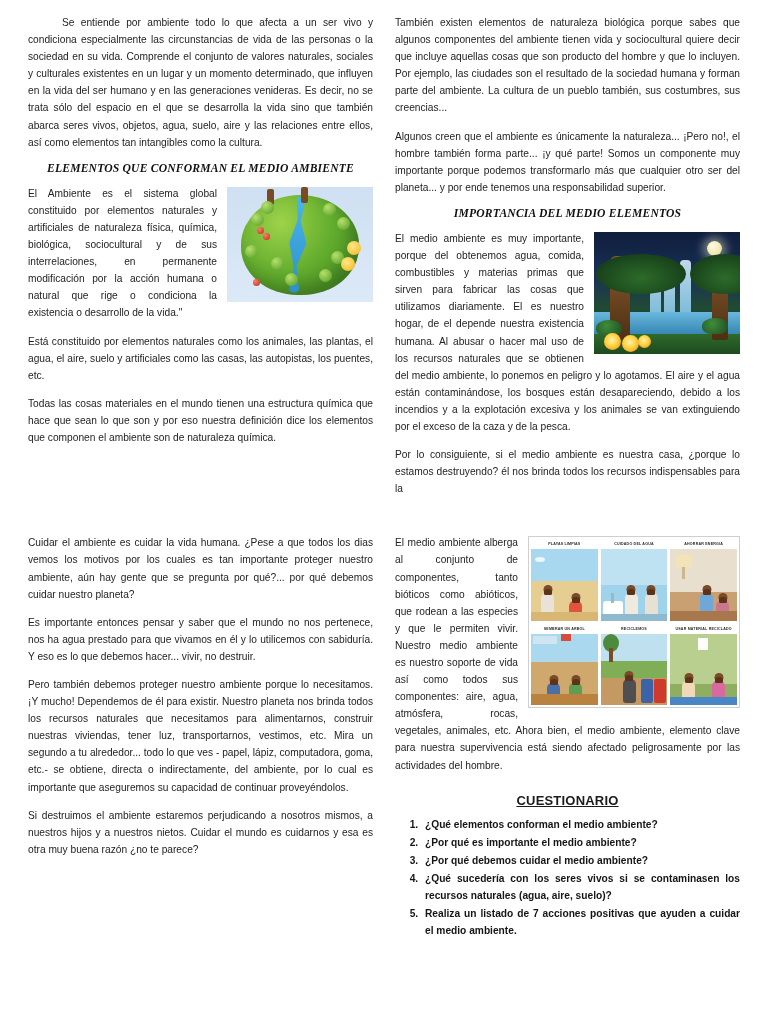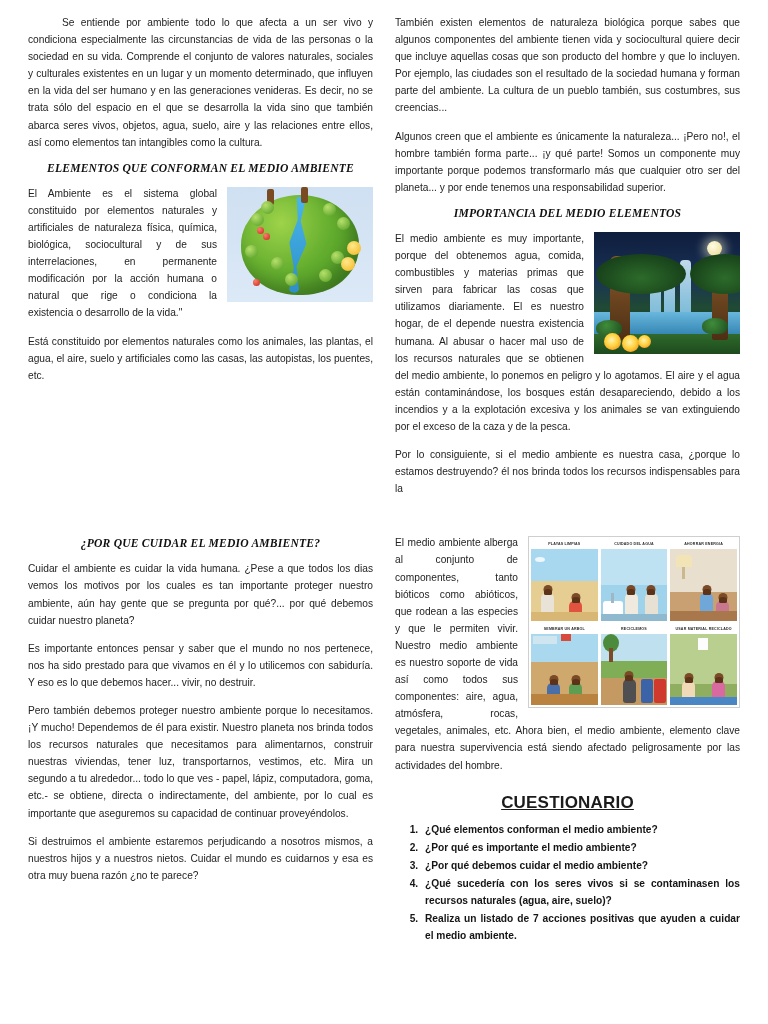--- a/index.html
+++ b/index.html
@@ -176,21 +176,21 @@
   .fig::after {
     content:""; position:absolute; left:50%; top:-4px; transform:translateX(-50%);
     width:8px; height:6px; border-radius:50% 50% 20% 20%; background:#5c3318;
   }
   .obj { position:absolute; }
 
   
   .quiz-title {
     text-align: center;
     font-weight: bold;
-    font-size: 17px;
+    font-size: 13px;
     text-decoration: underline;
     margin: 10px 0 8px 0;
     letter-spacing: .2px;
   }
   ol.quiz {
     margin: 0; padding-left: 26px;
     font-size: 10.2px; font-weight: bold; line-height: 17px;
     color: #151515;
   }
   ol.quiz li { margin-bottom: 1px; text-align: justify; padding-left: 4px; }
@@ -232,20 +232,21 @@
         <div class="sun" style="left:114px; top:70px;"></div>
         <div class="sun" style="left:120px; top:54px;"></div>
       </div>
 
       <p class="para">El Ambiente es el sistema global constituido por elementos naturales y artificiales de naturaleza física, química, biológica, sociocultural y de sus interrelaciones, en permanente modificación por la acción humana o natural que rige o condiciona la existencia o desarrollo de la vida."</p>
 
       <div class="clear"></div>
 
       <p class="para">Está constituido por elementos naturales como los animales, las plantas, el agua, el aire, suelo y artificiales como las casas, las autopistas, los puentes, etc.</p>
 
+      <p class="para">Todas las cosas materiales en el mundo tienen una estructura química que hace que sean lo que son y por eso nuestra definición dice los elementos que componen el ambiente son de naturaleza química.</p>
     </div>
 
     <div class="col">
 
       <p class="para">También existen elementos de naturaleza biológica porque sabes que algunos componentes del ambiente tienen vida y sociocultural quiere decir que incluye aquellas cosas que son producto del hombre y que lo incluyen. Por ejemplo, las ciudades son el resultado de la sociedad humana y forman parte del ambiente. La cultura de un pueblo también, sus costumbres, sus creencias...</p>
 
       <p class="para">Algunos creen que el ambiente es únicamente la naturaleza... ¡Pero no!, el hombre también forma parte... ¡y qué parte! Somos un componente muy importante porque podemos transformarlo más que cualquier otro ser del planeta... y por ende tenemos una responsabilidad superior.</p>
 
       <div class="sec-head">IMPORTANCIA DEL MEDIO ELEMENTOS</div>
 
@@ -276,25 +277,24 @@
       <p class="para">Por lo consiguiente, si el medio ambiente es nuestra casa, ¿porque lo estamos destruyendo?   él nos brinda todos los recursos indispensables para la</p>
     </div>
   </div>
 
   <div class="mid-gap"></div>
 
   <div class="cols">
 
     <div class="col">
 
-      <div class="sec-head">¿POR QUE CUIDAR EL MEDIO AMBIENTE?</div>
 
       <p class="para">Cuidar el ambiente es cuidar la vida humana. ¿Pese a que todos los dias vemos los motivos por los cuales es tan importante proteger nuestro ambiente, aún hay gente que se pregunta por qué?... por qué debemos cuidar nuestro planeta?</p>
 
-      <p class="para"> Es importante entonces pensar y saber que el mundo no nos pertenece, nos ha sido prestado para que vivamos en él y lo utilicemos con sabiduría. Y eso es lo que debemos hacer... vivir, no destruir.</p>
+      <p class="para"> Es importante entonces pensar y saber que el mundo no nos pertenece, nos ha agua prestado para que vivamos en él y lo utilicemos con sabiduría. Y eso es lo que debemos hacer... vivir, no destruir.</p>
 
       <p class="para"> Pero también debemos proteger nuestro ambiente porque lo necesitamos. ¡Y mucho! Dependemos de él para existir. Nuestro planeta nos brinda todos los recursos naturales que necesitamos para alimentarnos, construir nuestras viviendas, tener luz, transportarnos, vestimos, etc. Mira un segundo a tu alrededor... todo lo que ves - papel, lápiz, computadora, goma, etc.- se obtiene, directa o indirectamente, del ambiente, por lo cual es importante que aseguremos su capacidad de continuar proveyéndolos.</p>
 
       <p class="para">Si destruimos el ambiente estaremos perjudicando a nosotros mismos, a nuestros hijos y a nuestros nietos. Cuidar el mundo es cuidarnos y esa es otra muy buena razón ¿no te parece?</p>
     </div>
 
     <div class="col">
 
       <div class="collage float-right">
 

